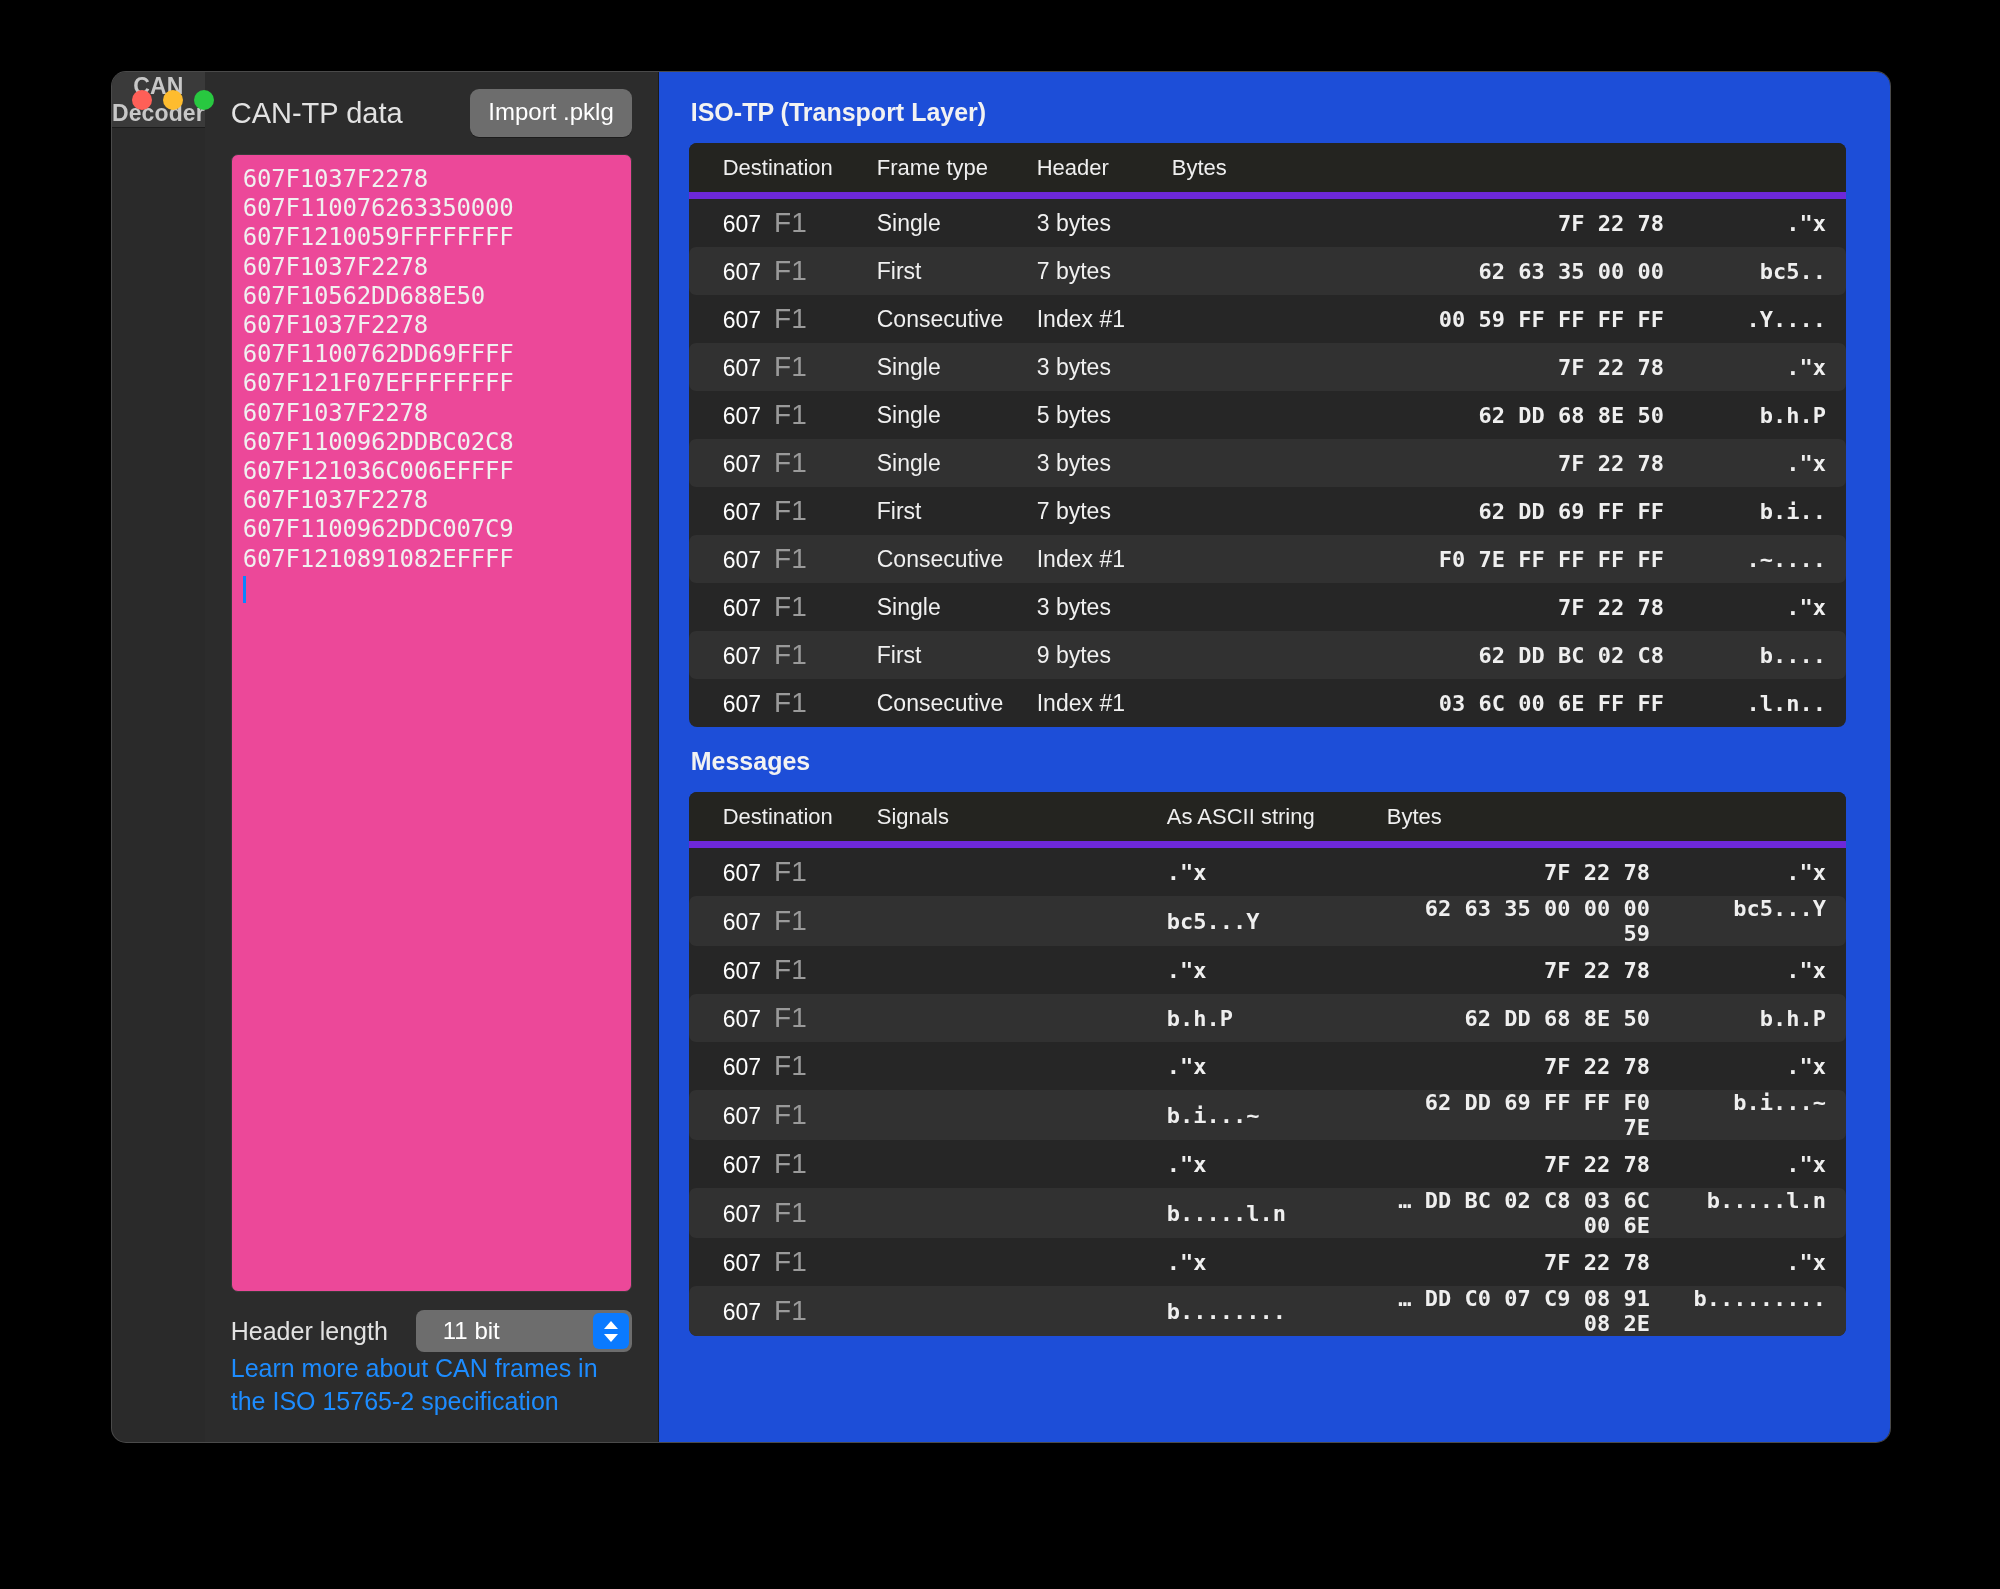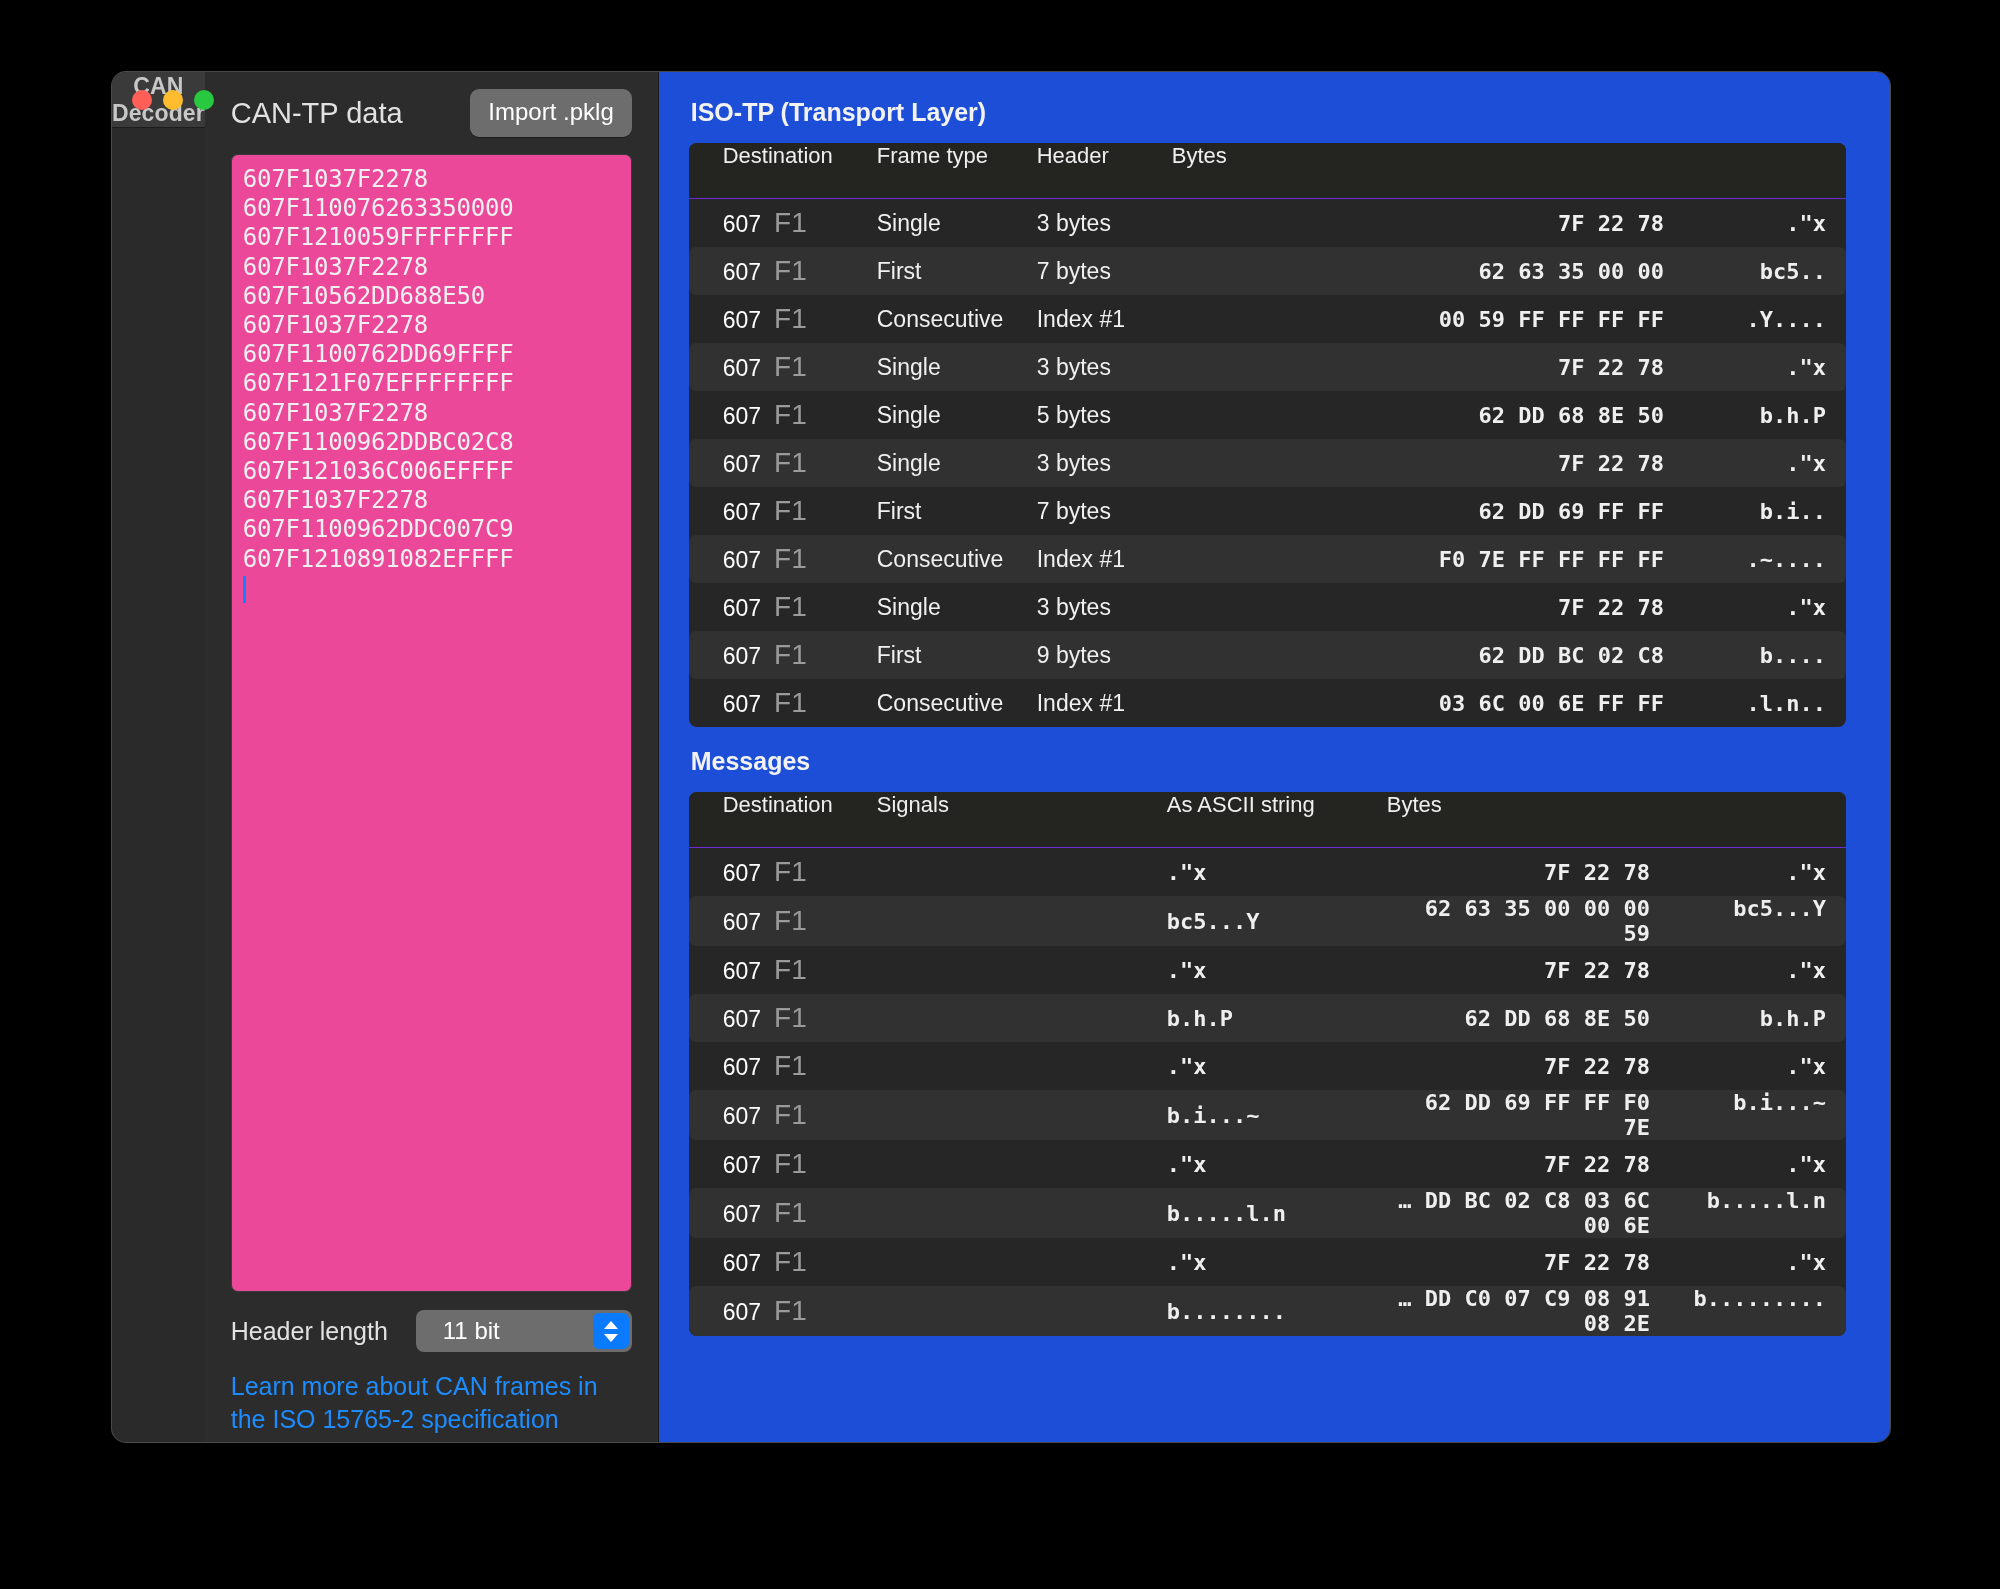--- a/index.html
+++ b/index.html
@@ -178,21 +178,20 @@
     background: #0a7aff;
     display: flex;
     flex-direction: column;
     align-items: center;
     justify-content: center;
     gap: 3px;
   }
   .stepper svg { display: block; }
 
   .learn-link {
-    margin-top: 18px;
     font-size: 25px;
     line-height: 33px;
     color: #1d8cff;
     text-decoration: none;
     display: block;
     max-width: 390px;
     cursor: default;
   }
 
   
@@ -215,23 +214,24 @@
   }
 
   .table {
     background: #262626;
     border-radius: 8px;
     overflow: hidden;
   }
 
   .thead {
     display: flex;
+    align-items: center;
     height: 56px;
     background: #242420;
-    border-bottom: 1px solid #6d28d9;
+    border-bottom: 7px solid #6d28d9;
     padding: 0 20px;
     box-sizing: border-box;
   }
   .th {
     font-size: 22px;
     color: #efefef;
     position: relative;
     padding-left: 18px;
     box-sizing: border-box;
   }

